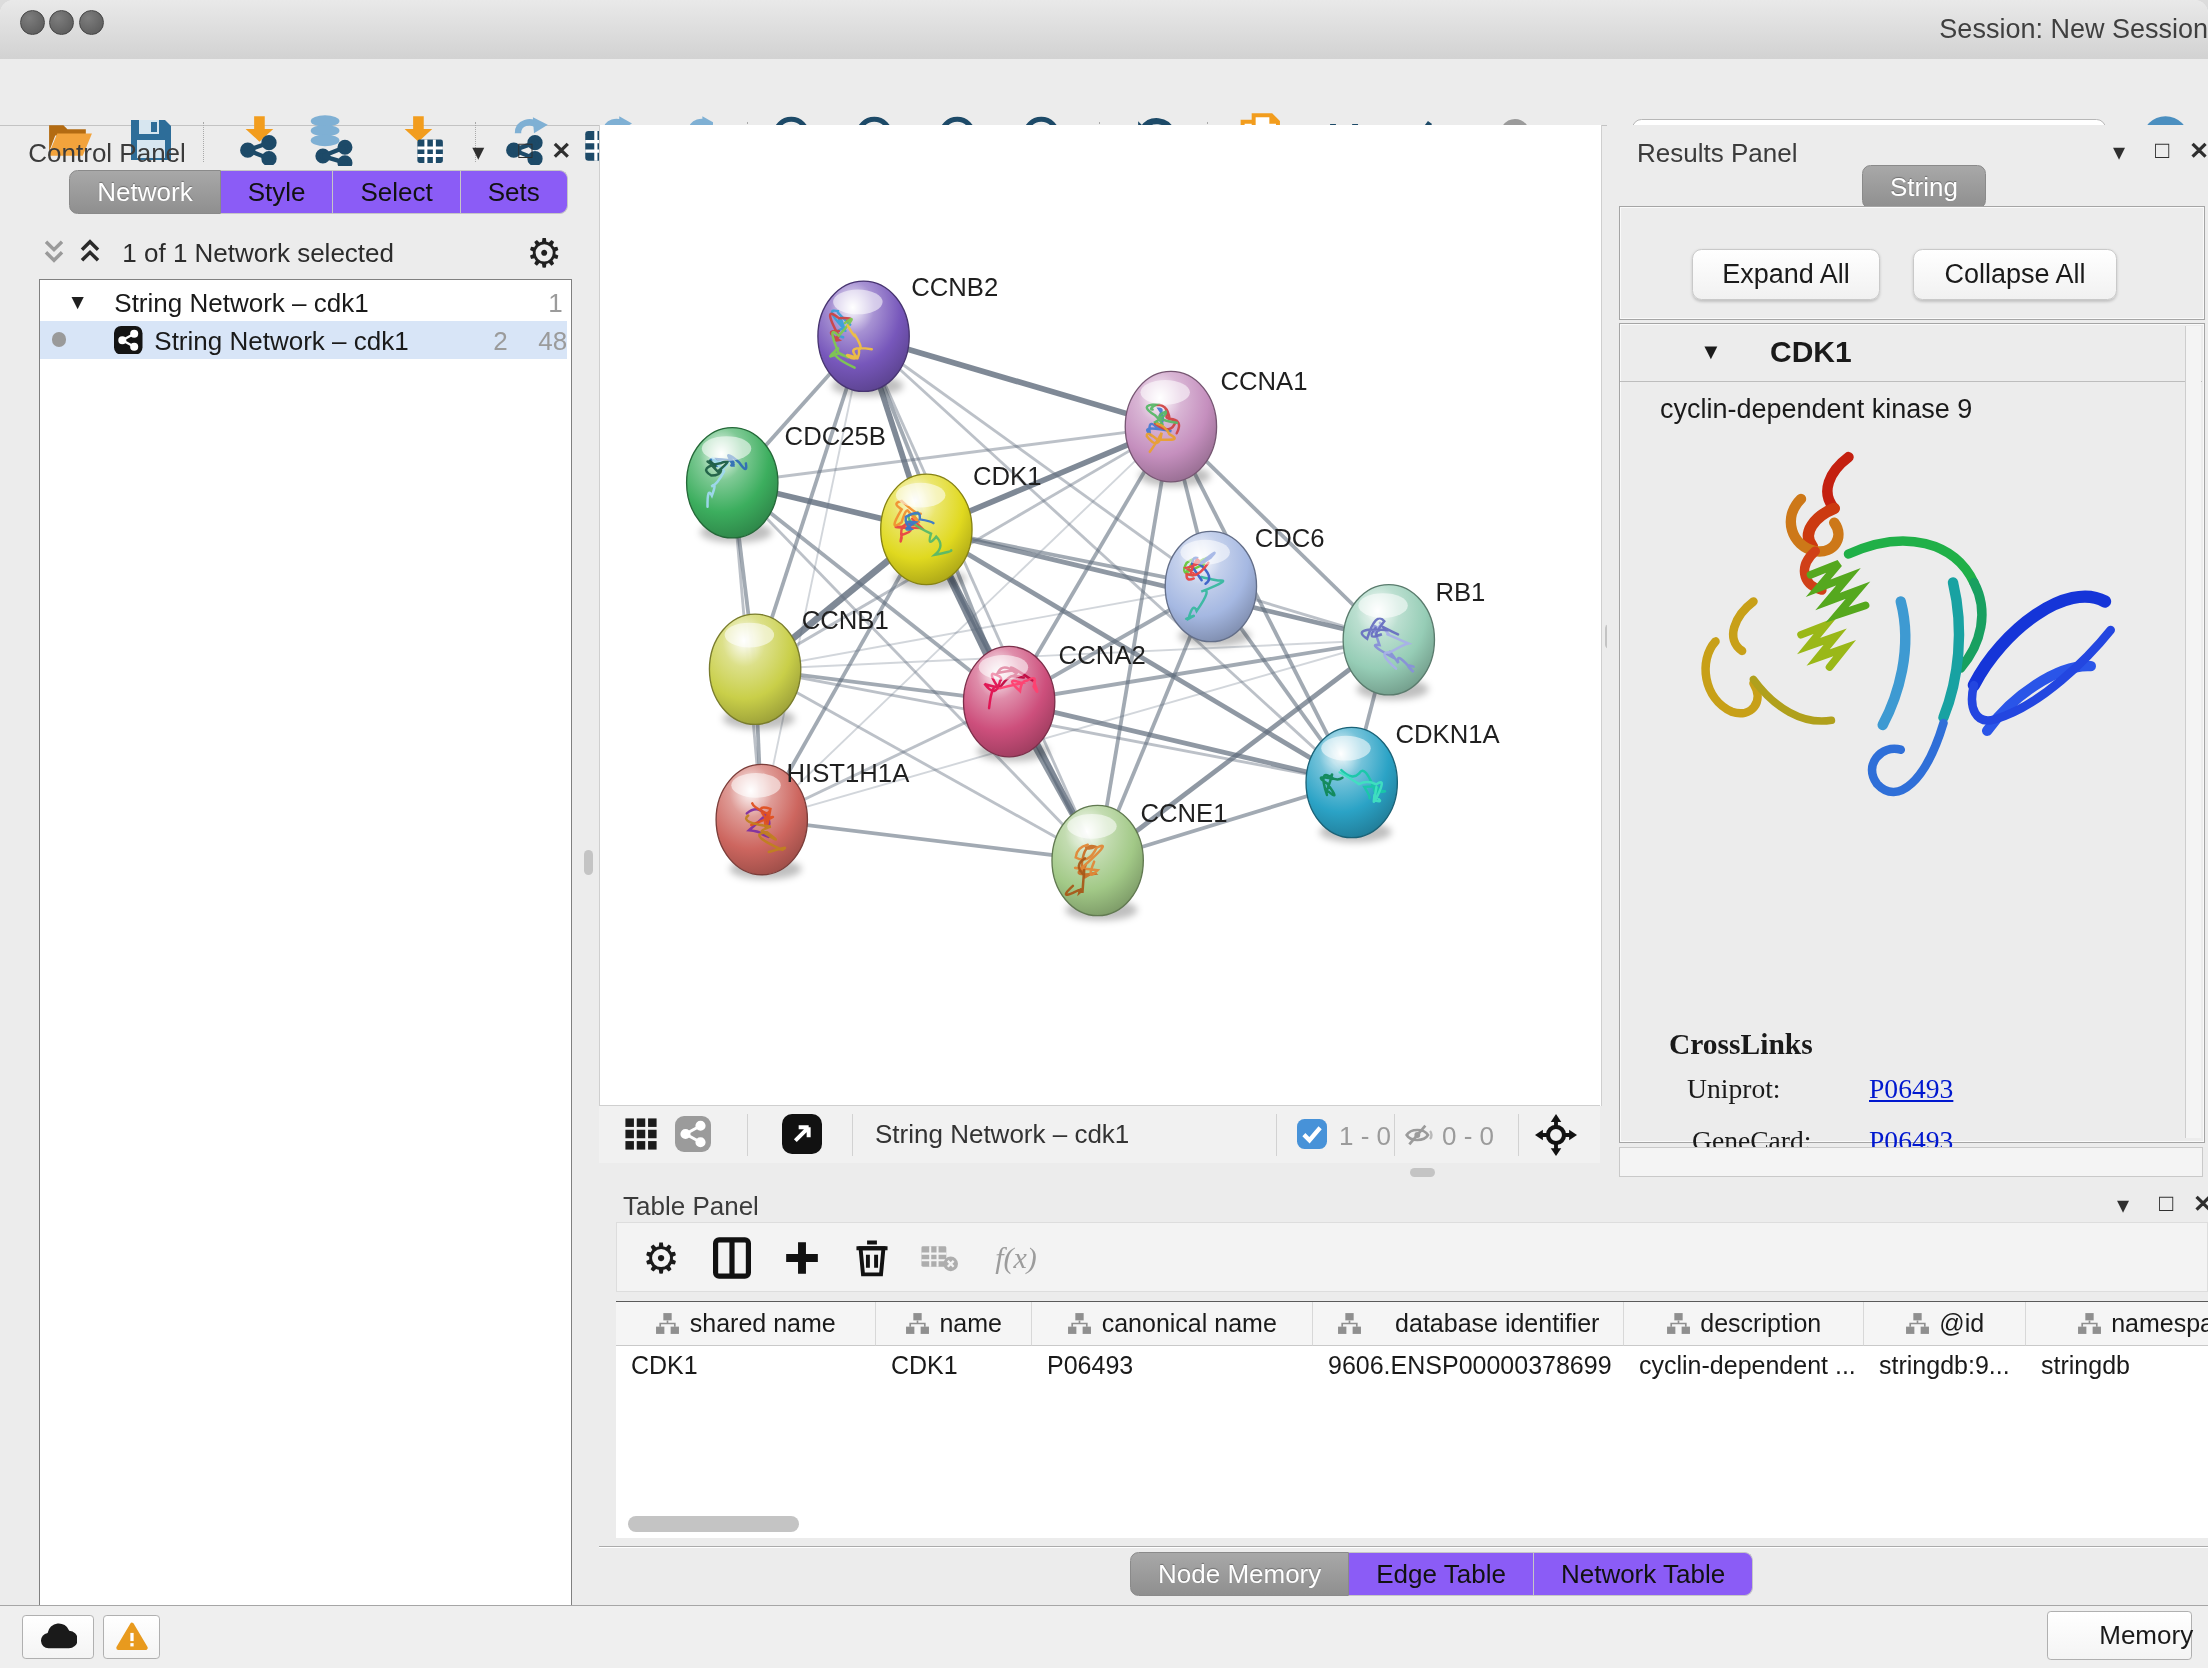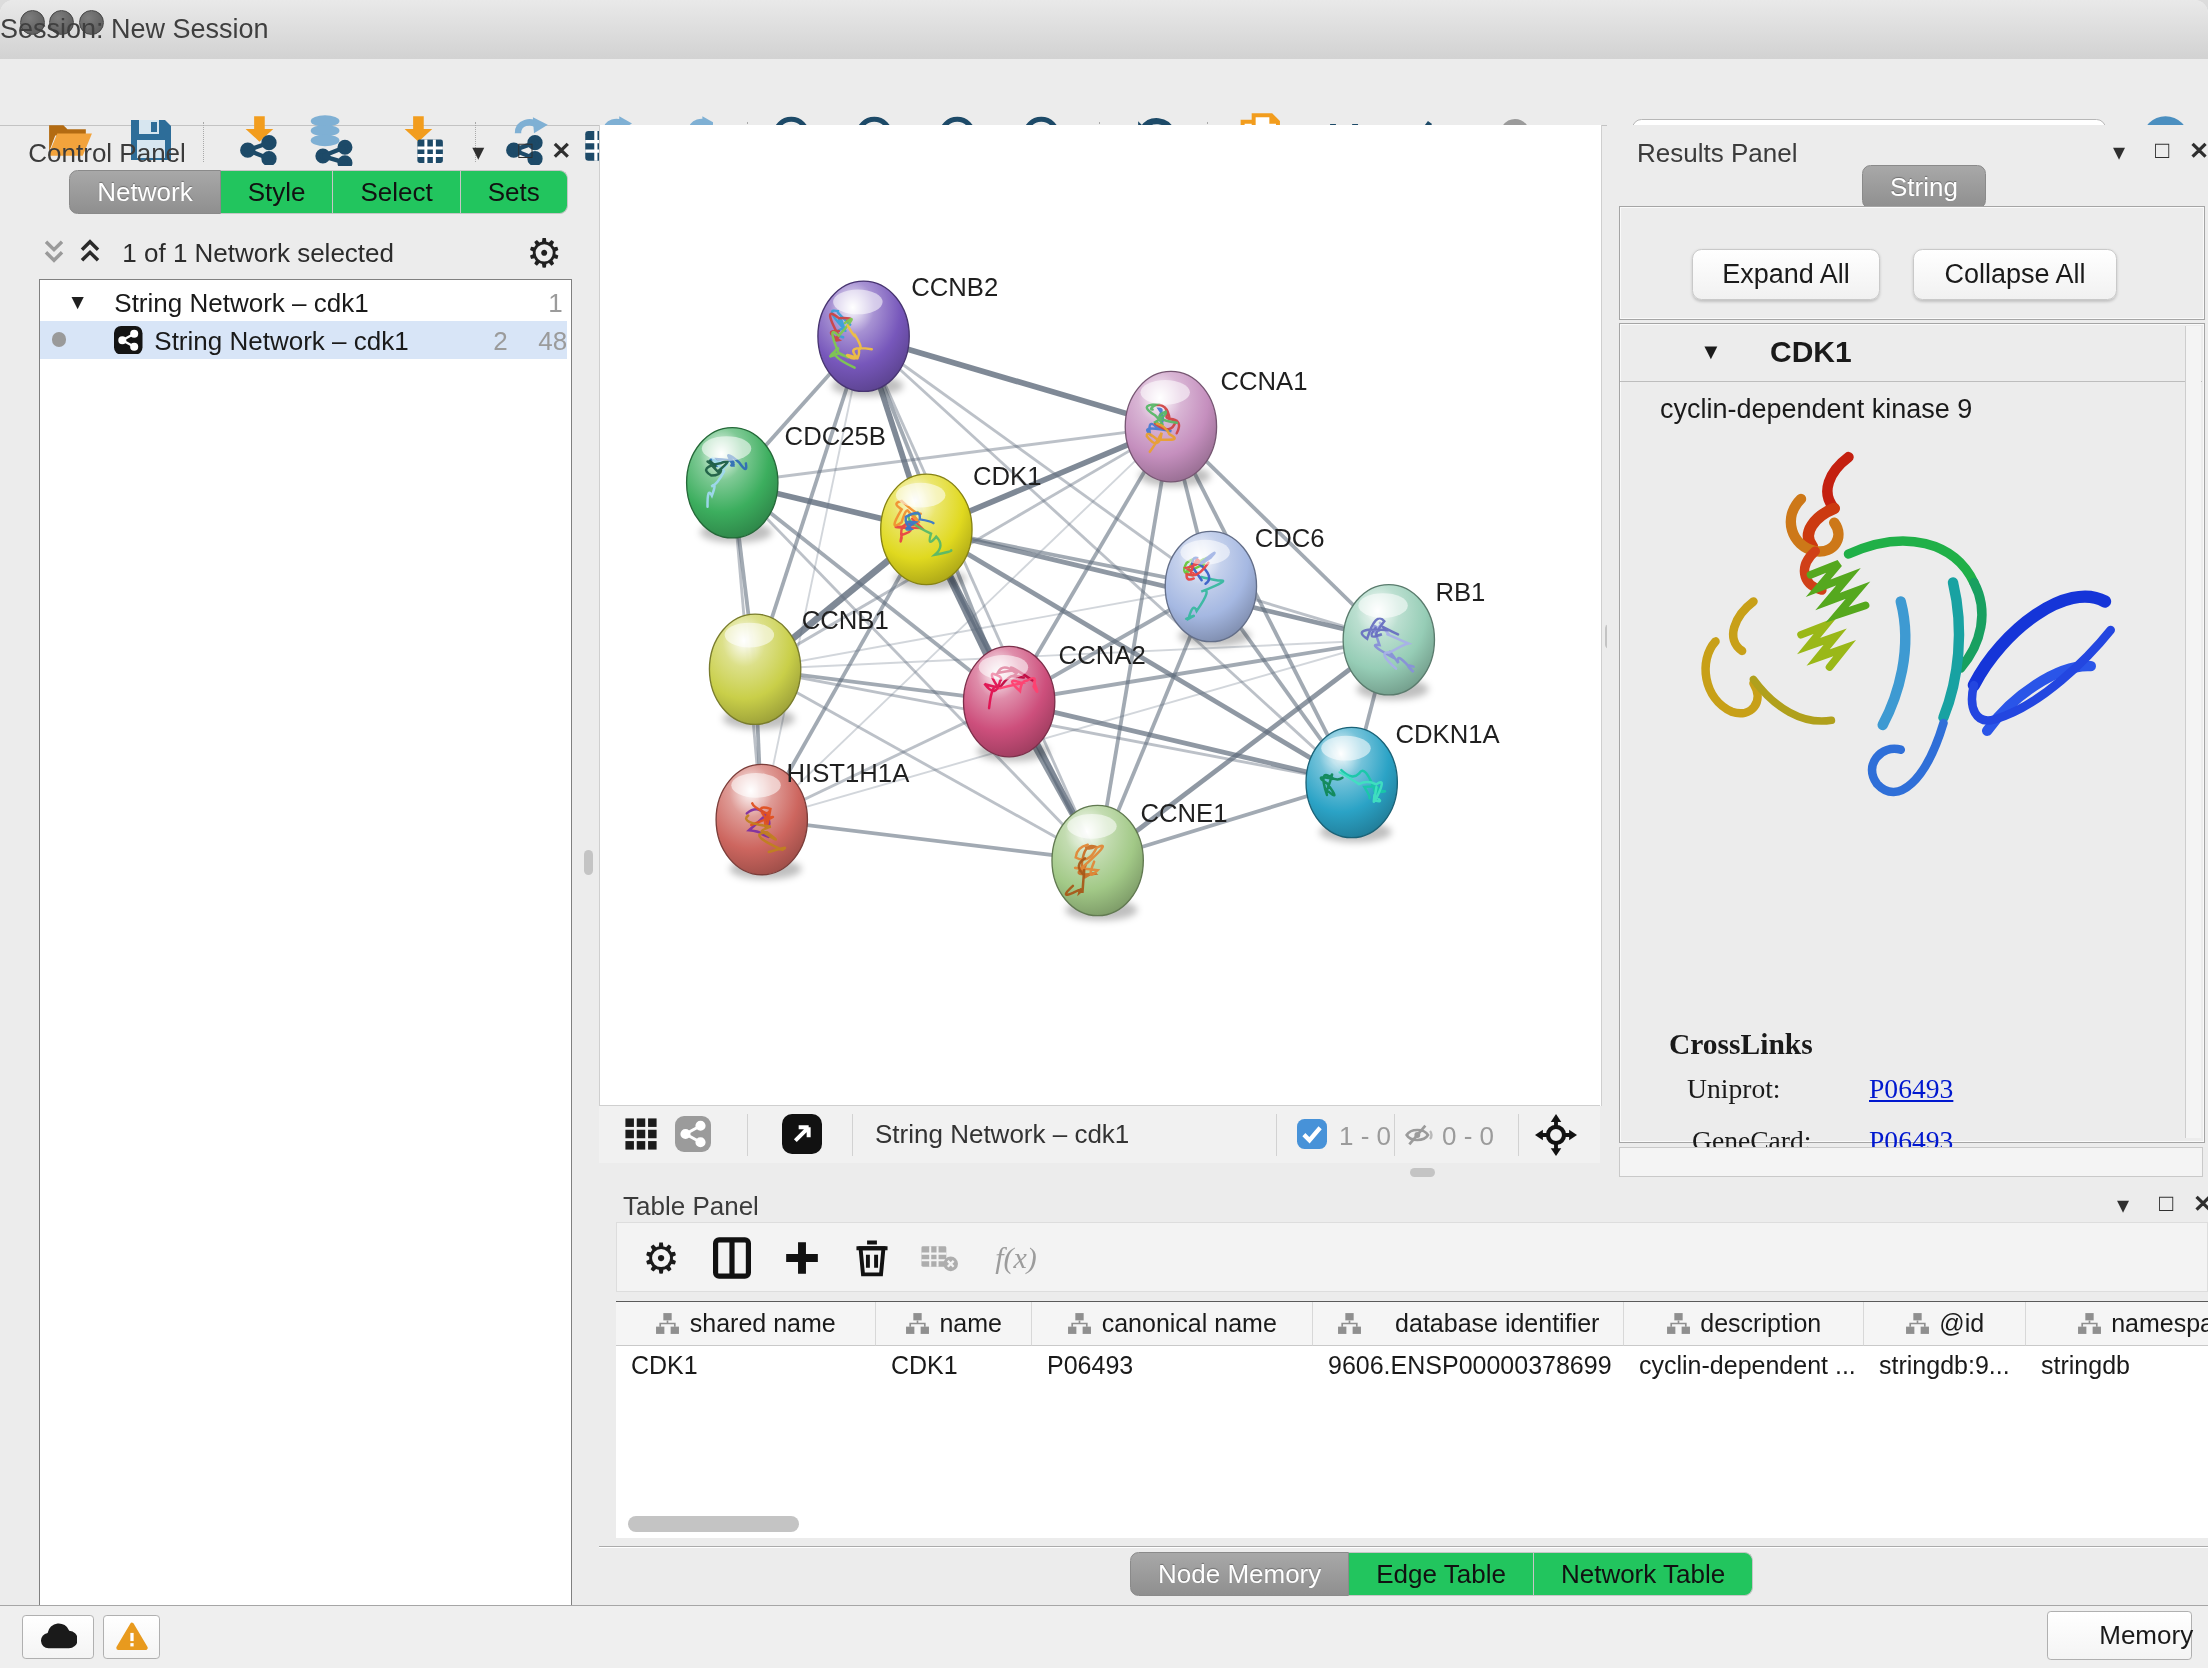--- a/index.html
+++ b/index.html
@@ -5,33 +5,33 @@
   html,body{margin:0;padding:0;background:#dcdcdc;}
   #app{position:relative;width:2208px;height:1668px;background:#ececec;overflow:hidden;
        font-family:"Liberation Sans",sans-serif;color:#1a1a1a;border-radius:13.3px 13.3px 0 0;}
   .abs{position:absolute;}
   .txt{white-space:nowrap;}
   
   .titlebar{left:0;top:0;width:2208px;height:59px;background:linear-gradient(#e9e9e9,#d2d2d2);
             border-bottom:1px solid #b4b4b4;border-radius:13.3px 13.3px 0 0;}
   .tl{width:23px;height:23px;border-radius:50%;background:radial-gradient(circle at 35% 30%,#7d7d7d,#565656);
       border:1px solid #454545;top:9.5px;}
-  .wtitle{width:2208px;text-align:left;top:14.3px;font-size:27px;color:#3f3f3f;}
+  .wtitle{width:2208px;text-align:right;top:14.3px;font-size:27px;color:#3f3f3f;}
   .toolbar{left:0;top:59px;width:2208px;height:66px;background:#ececec;border-bottom:1px solid #c3c3c3;}
   .tbtn{width:55px;height:55px;top:53px;display:flex;align-items:center;justify-content:center;}
   .tsep{top:63px;height:40px;border-left:1.9px dotted #a9a9a9;}
   .search{left:1632px;top:60px;width:474px;height:42px;background:#fff;border:1px solid #b7b7b7;border-radius:9.5px;
           display:flex;align-items:center;padding-left:11.4px;box-sizing:border-box;}
   .search input{border:none;outline:none;font-size:25px;width:418px;background:transparent;
                 font-family:"Liberation Sans",sans-serif;}
   
   .ptitle{font-size:26px;color:#3b3b3b;}
   .wctl{font-size:24px;color:#2f2f2f;}
   .tabbar{display:flex;}
-  .tab{height:42px;line-height:42px;padding:0 27px;background:#22c55e;border:1px solid #c6c6c6;border-left:none;
+  .tab{height:42px;line-height:42px;padding:0 27px;background:#8b5cf6;border:1px solid #c6c6c6;border-left:none;
        font-size:26px;color:#111;}
   .tab:first-child{border-left:1px solid #c6c6c6;border-radius:8.6px 0 0 8.6px;}
   .tab:last-child{border-radius:0 8.6px 8.6px 0;}
   .tab.sel{background:linear-gradient(#a8a8a8,#8f8f8f);color:#fff;border-color:#8a8a8a;
            text-shadow:0 -1px 1px rgba(0,0,0,.3);}
   .btn{background:linear-gradient(#ffffff,#f1f1f1);border:1px solid #c9c9c9;border-radius:9.5px;
        box-shadow:0 1.9px 2.9px rgba(0,0,0,.18);font-size:27px;display:flex;align-items:center;justify-content:center;}
   
   .netlist{left:26px;top:279px;width:531px;height:1295px;background:#fff;border:1.9px solid #808080;}
   .selrow{background:#d8e5f7;}

